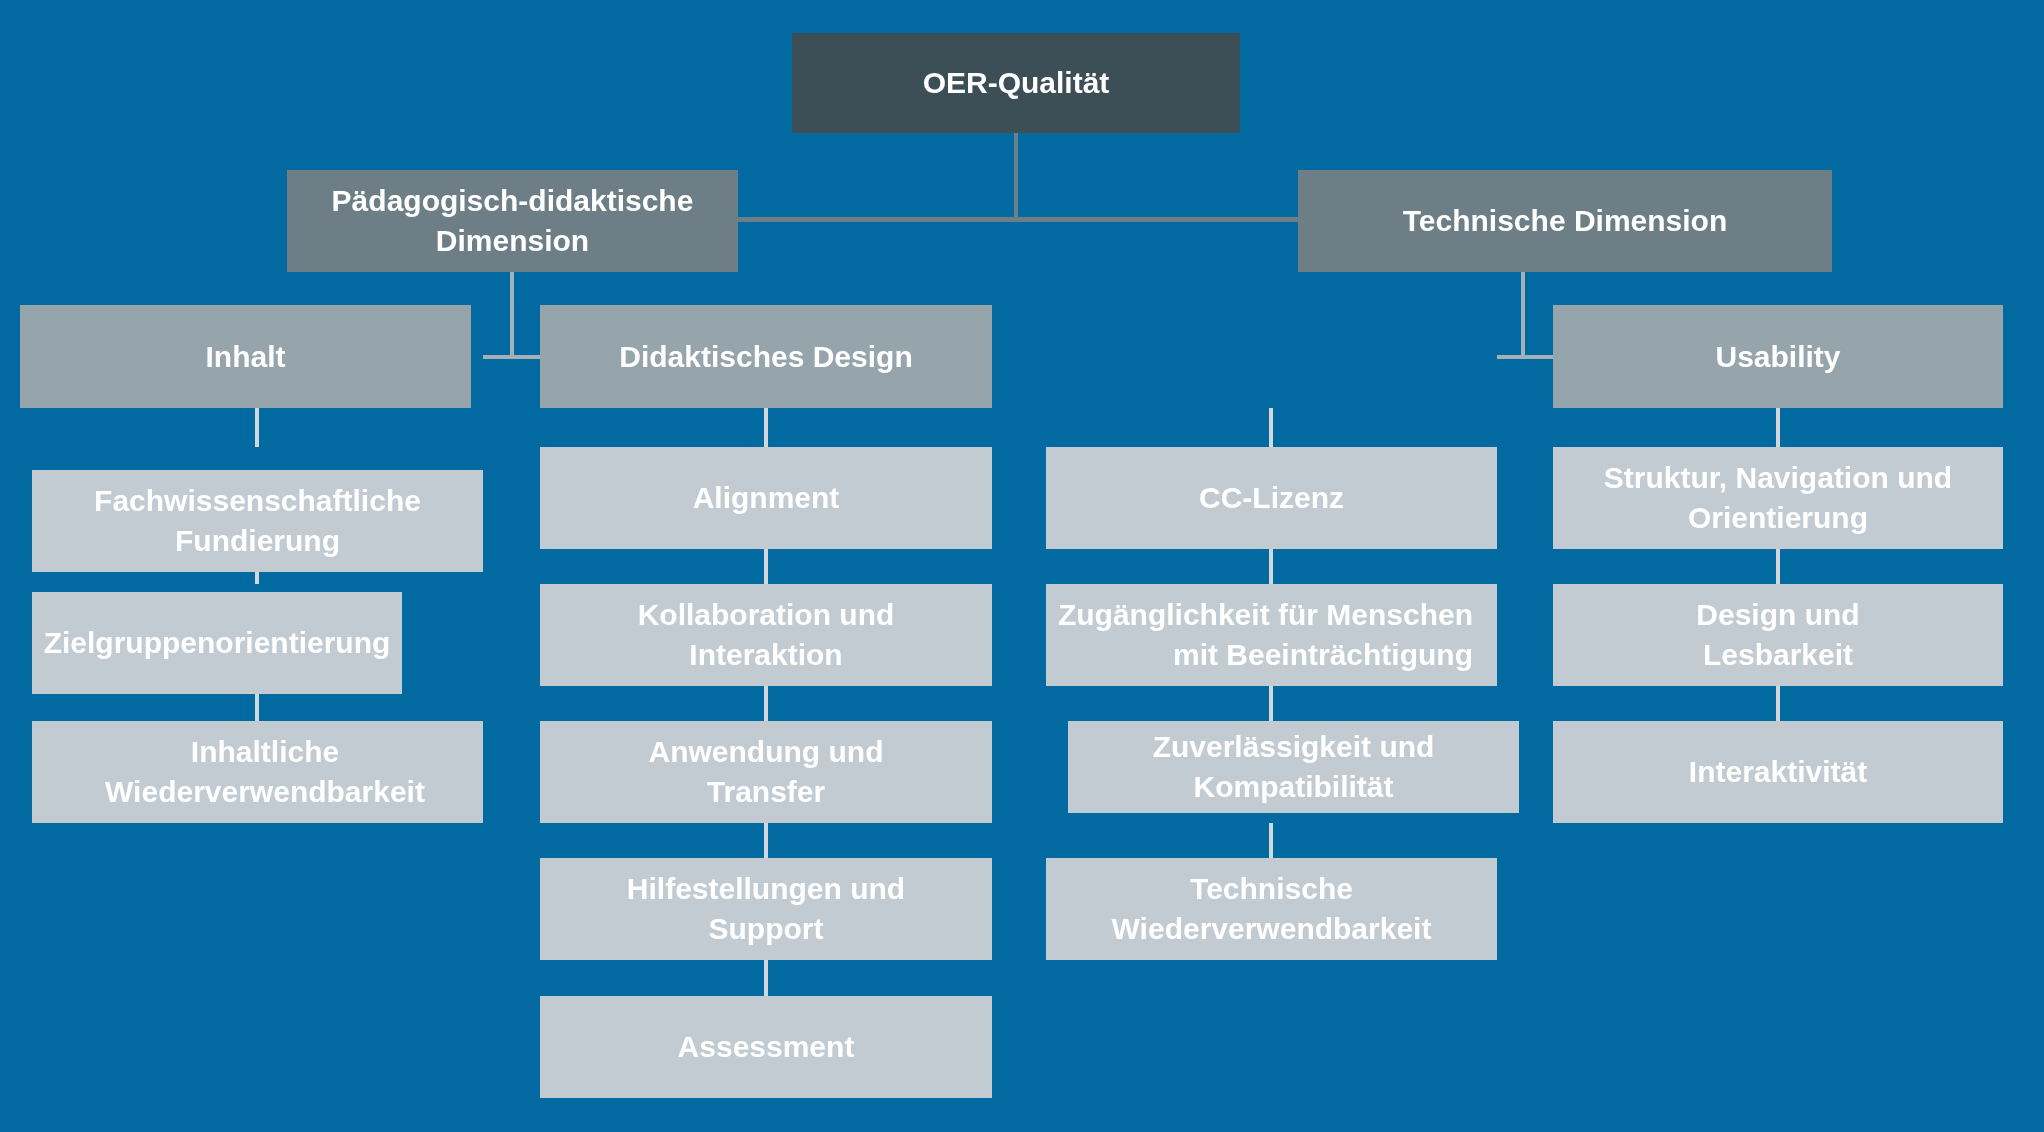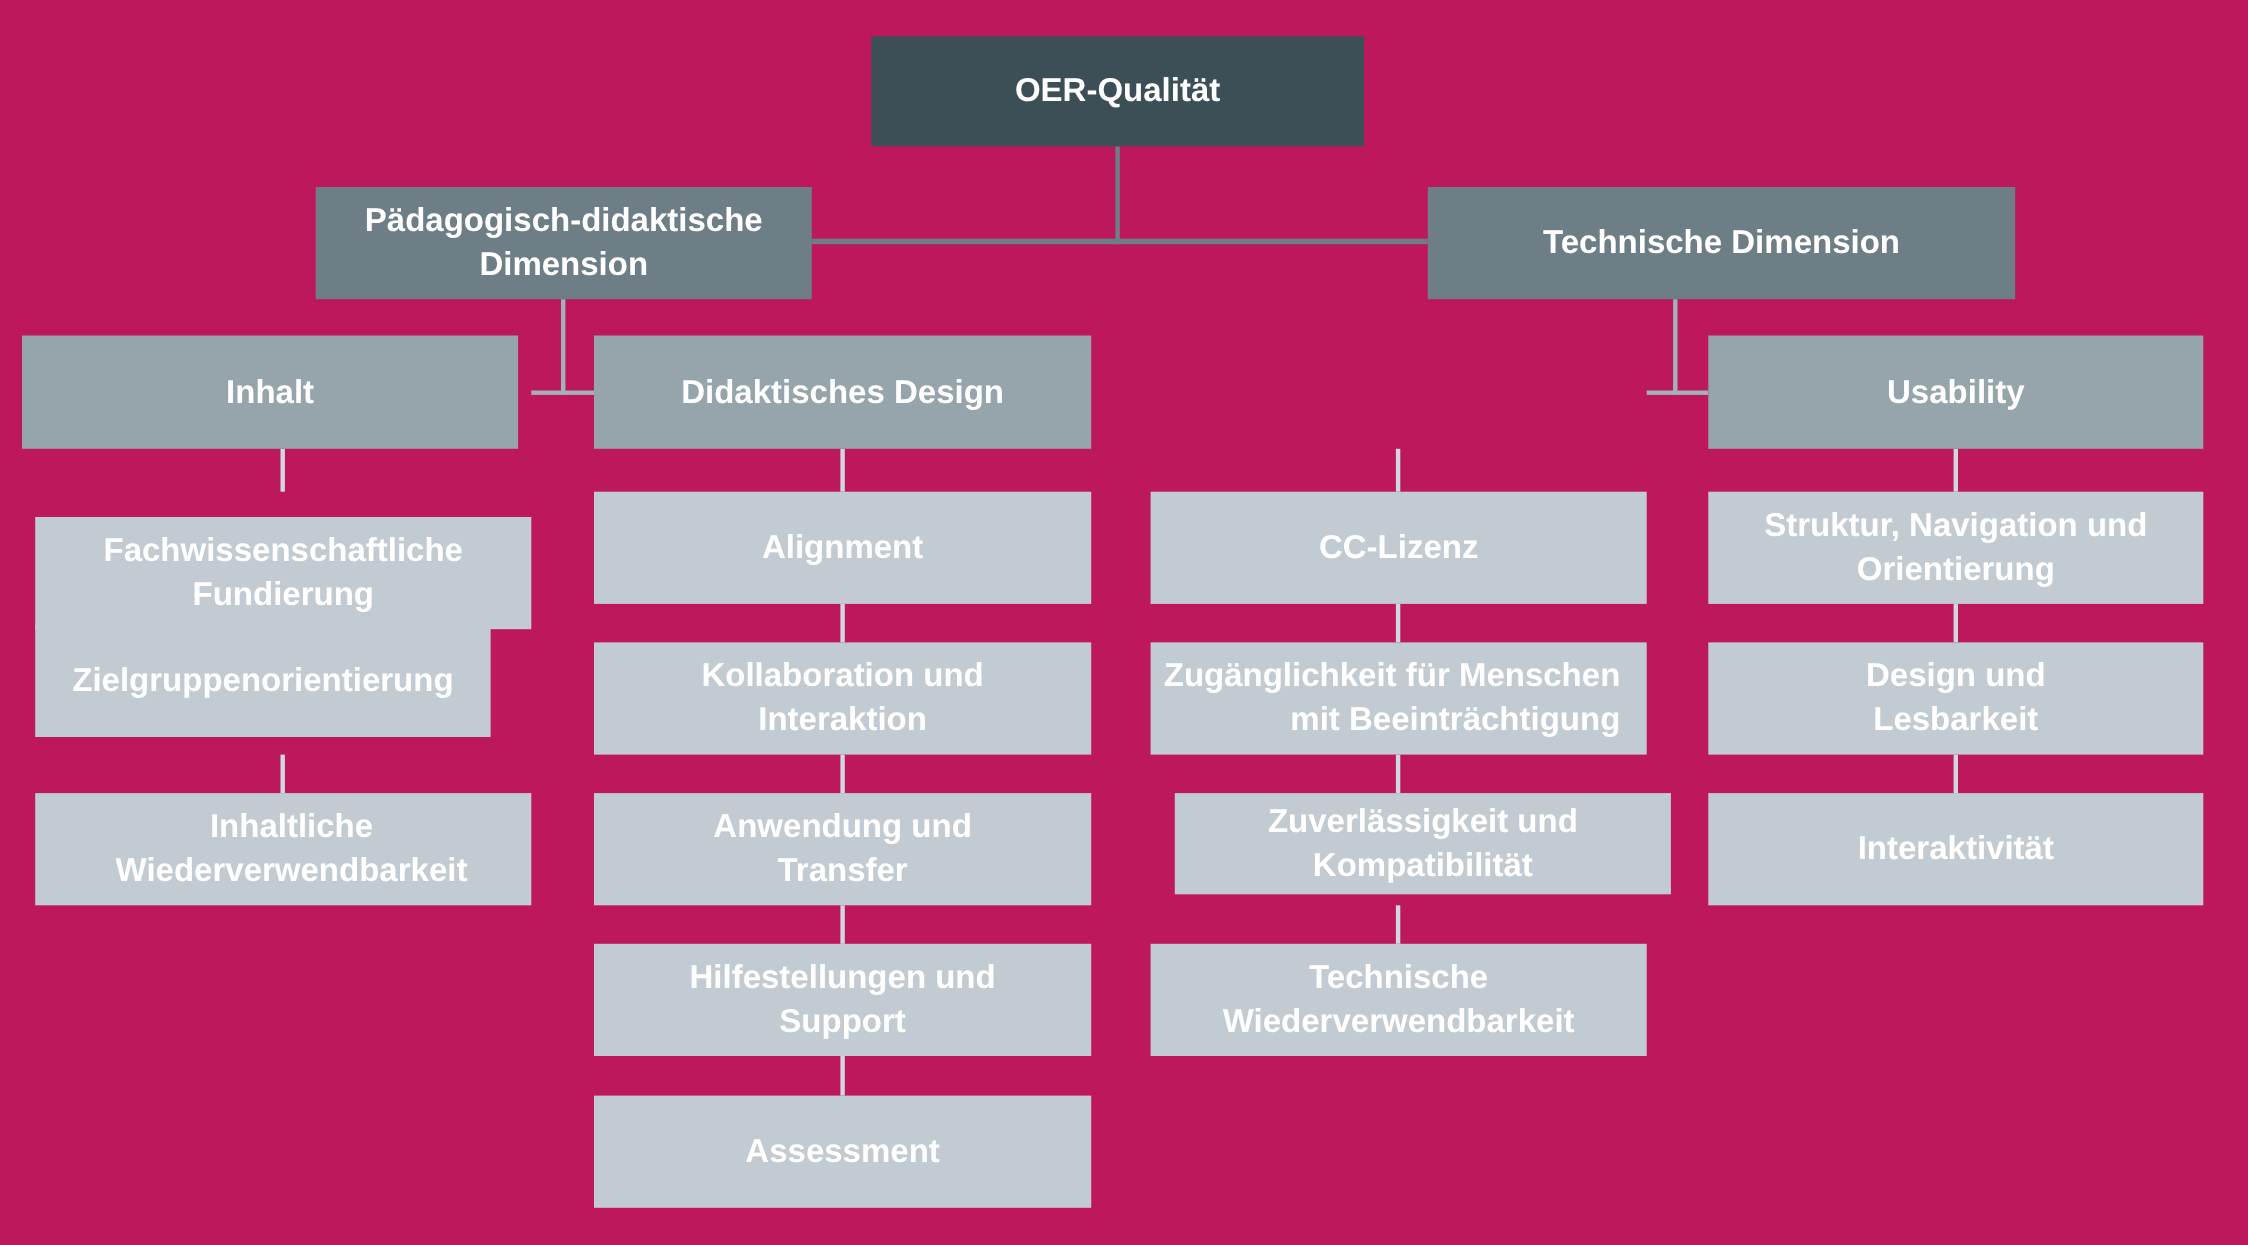--- a/index.html
+++ b/index.html
@@ -4,21 +4,21 @@
 <style>
   html, body {
     margin: 0;
     padding: 0;
     background: #ffffff;
   }
   .canvas {
     position: relative;
     width: 2044px;
     height: 1132px;
-    background: #be185d;
+    background: #0369a1;
     font-family: "Liberation Sans", sans-serif;
     overflow: hidden;
   }
   .box {
     position: absolute;
     display: flex;
     align-items: center;
     justify-content: center;
     text-align: center;
     color: #ffffff;
@@ -80,21 +80,21 @@
   <div class="box dim" style="left:287px; top:170px; width:451px; height:102px;">Pädagogisch-didaktische
 Dimension</div>
   <div class="box dim" style="left:1298px; top:170px; width:534px; height:102px;">Technische Dimension</div>
 
   <div class="box cat" style="left:20px; top:305px; width:451px; height:103px;">Inhalt</div>
   <div class="box cat" style="left:540px; top:305px; width:452px; height:103px;">Didaktisches Design</div>
   <div class="box cat" style="left:1553px; top:305px; width:450px; height:103px;">Usability</div>
 
   <div class="box item" style="left:32px; top:447px; width:451px; height:102px;margin-top:23px;">Fachwissenschaftliche
 Fundierung</div>
-  <div class="box item" style="left:32px; top:568px; width:414px; height:102px;text-align:center;">Zielgruppenorientierung</div>
+  <div class="box item" style="left:32px; top:592px; width:370px; height:102px;text-align:center;">Zielgruppenorientierung</div>
   <div class="box item" style="left:32px; top:721px; width:451px; height:102px;padding-left:25px;">Inhaltliche
 Wiederverwendbarkeit</div>
 
   <div class="box item" style="left:540px; top:447px; width:452px; height:102px;">Alignment</div>
   <div class="box item" style="left:540px; top:584px; width:452px; height:102px;">Kollaboration und
 Interaktion</div>
   <div class="box item" style="left:540px; top:721px; width:452px; height:102px;">Anwendung und
 Transfer</div>
   <div class="box item" style="left:540px; top:858px; width:452px; height:102px;">Hilfestellungen und
 Support</div>

